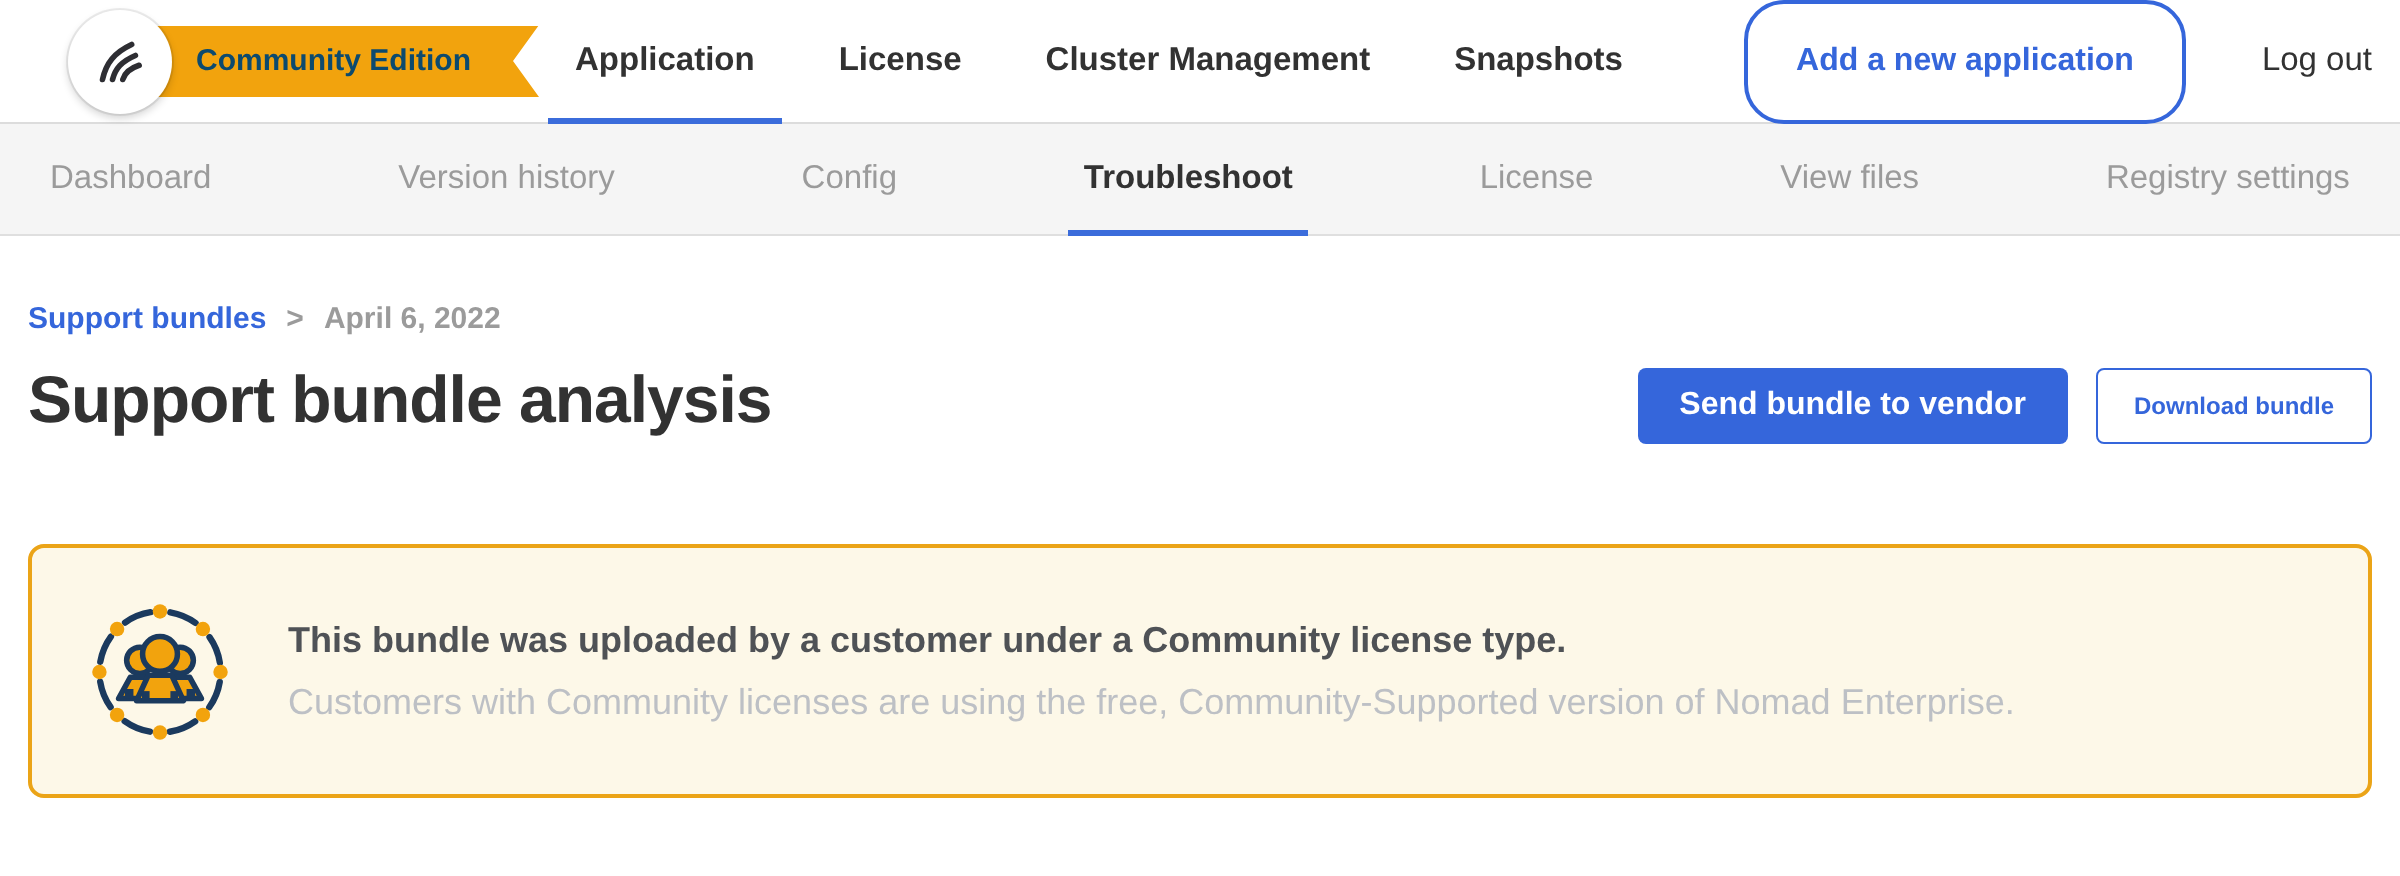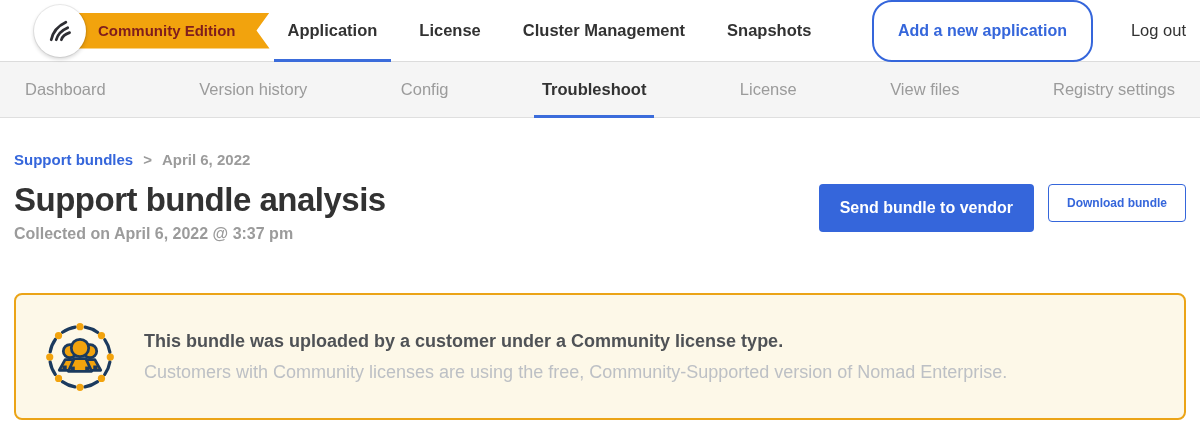--- a/index.html
+++ b/index.html
@@ -25,21 +25,21 @@
     background: #fff; z-index: 2;
     display: flex; align-items: center; justify-content: center;
     box-shadow: 0 0 0 1px rgba(0,0,0,0.07), 0 2px 4px rgba(0,0,0,0.18);
     cursor: pointer;
   }
   .badge {
     margin-left: -28px; z-index: 1;
     height: 36px; line-height: 36px;
     padding: 0 34px 0 40px;
     background: #F2A30D;
-    color: #7f1d1d; font-size: 15px; font-weight: 700;
+    color: #0c4a6e; font-size: 15px; font-weight: 700;
     clip-path: polygon(0 0, 100% 0, calc(100% - 13px) 50%, 100% 100%, 0 100%);
     white-space: nowrap;
   }
   .top-tabs { display: flex; gap: 42px; margin-left: 18px; height: 79px; align-items: center; }
   .top-tab {
     font-size: 16.5px; font-weight: 600; color: #323232;
     text-decoration: none; cursor: pointer; position: relative;
     height: 62px; display: flex; align-items: center; white-space: nowrap;
   }
   .top-tab.active::after {
@@ -80,21 +80,21 @@
   .breadcrumb .sep { color: #9B9B9B; font-weight: 700; }
   .breadcrumb .current { color: #9B9B9B; }
 
   .page-head { display: flex; justify-content: space-between; align-items: flex-start; margin-top: 13px; }
   .page-title { font-size: 33px; font-weight: 700; color: #323232; letter-spacing: -0.5px; }
   .collected { margin-top: 6px; font-size: 16px; color: #9B9B9B; font-weight: 700; }
   .page-actions { display: flex; gap: 14px; margin-top: 3px; }
   .btn-primary {
     background: #3566DB; color: #fff; border: none; border-radius: 4px;
     font-family: inherit; font-size: 16px; font-weight: 700;
-    height: 48px; padding: 0 21px; cursor: pointer; white-space: nowrap;
+    height: 38px; padding: 0 21px; cursor: pointer; white-space: nowrap;
   }
   .btn-outline {
     background: #fff; color: #3566DB; border: 1px solid #3566DB; border-radius: 4px;
     font-family: inherit; font-size: 12px; font-weight: 700;
     height: 38px; padding: 0 18px; cursor: pointer; white-space: nowrap;
   }
 
   
   .notice {
     margin-top: 50px;
@@ -152,24 +152,20 @@
 <main class="main">
   <div class="breadcrumb">
     <a>Support bundles</a>
     <span class="sep">&gt;</span>
     <span class="current">April 6, 2022</span>
   </div>
 
   <div class="page-head">
     <div>
       <h1 class="page-title">Support bundle analysis</h1>
-      <p class="collected">
-        <span>Collected on</span>
-        <span>April 6, 2022 @ 3:37 pm</span>
-      </p>
     </div>
     <div class="page-actions">
       <button class="btn-primary">Send bundle to vendor</button>
       <button class="btn-outline">Download bundle</button>
     </div>
   </div>
 
   <section class="notice">
     <div class="notice-icon">
       <svg viewBox="0 0 64 64" width="68" height="68" aria-hidden="true">

